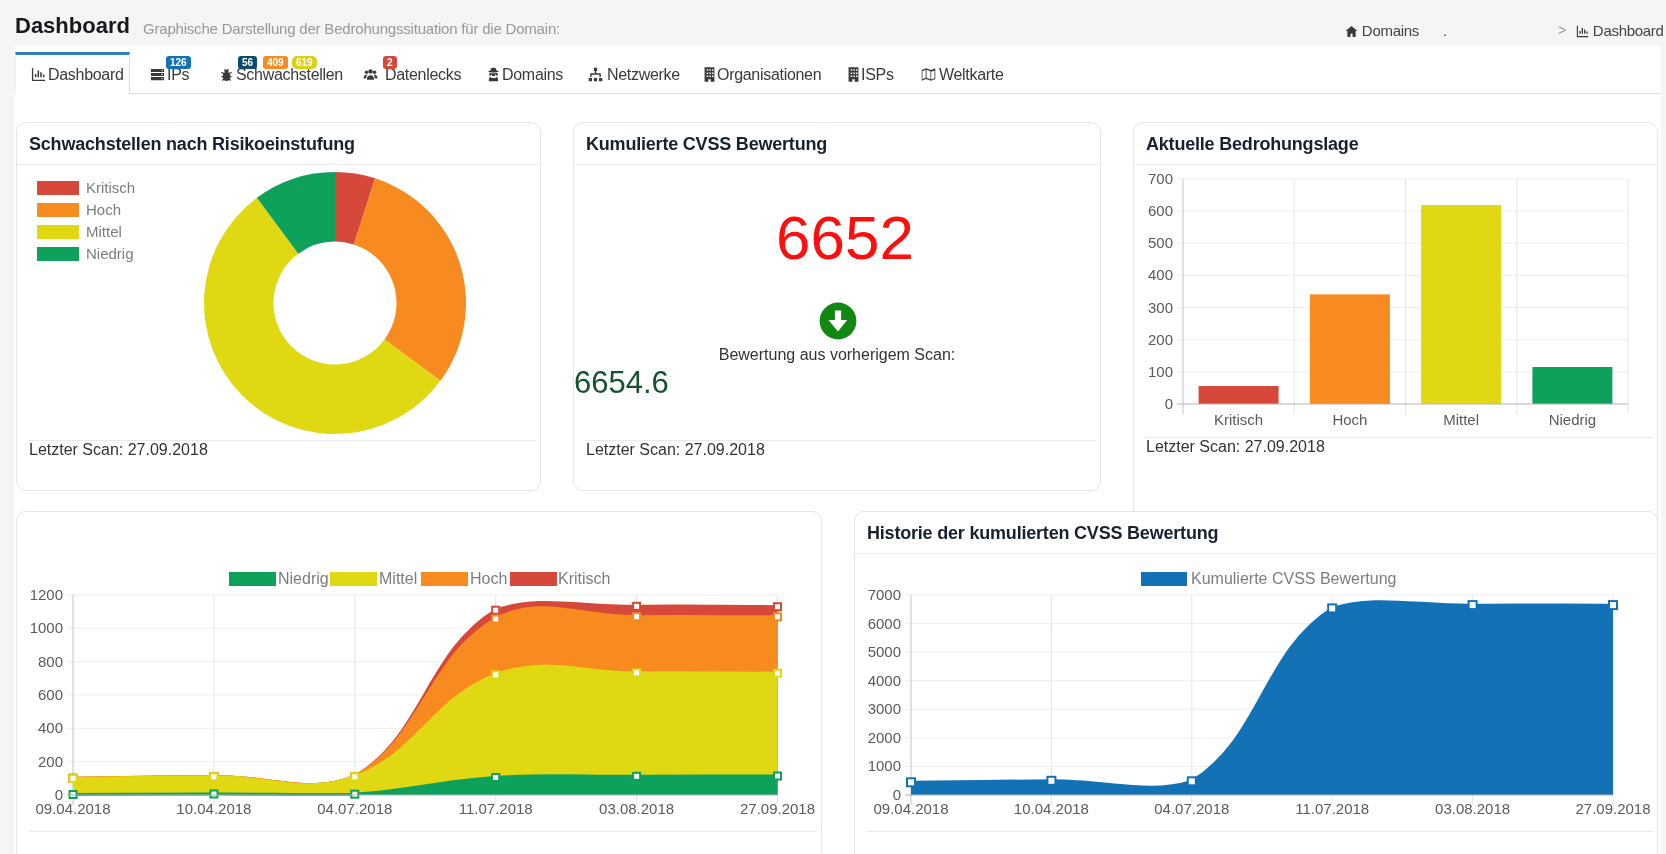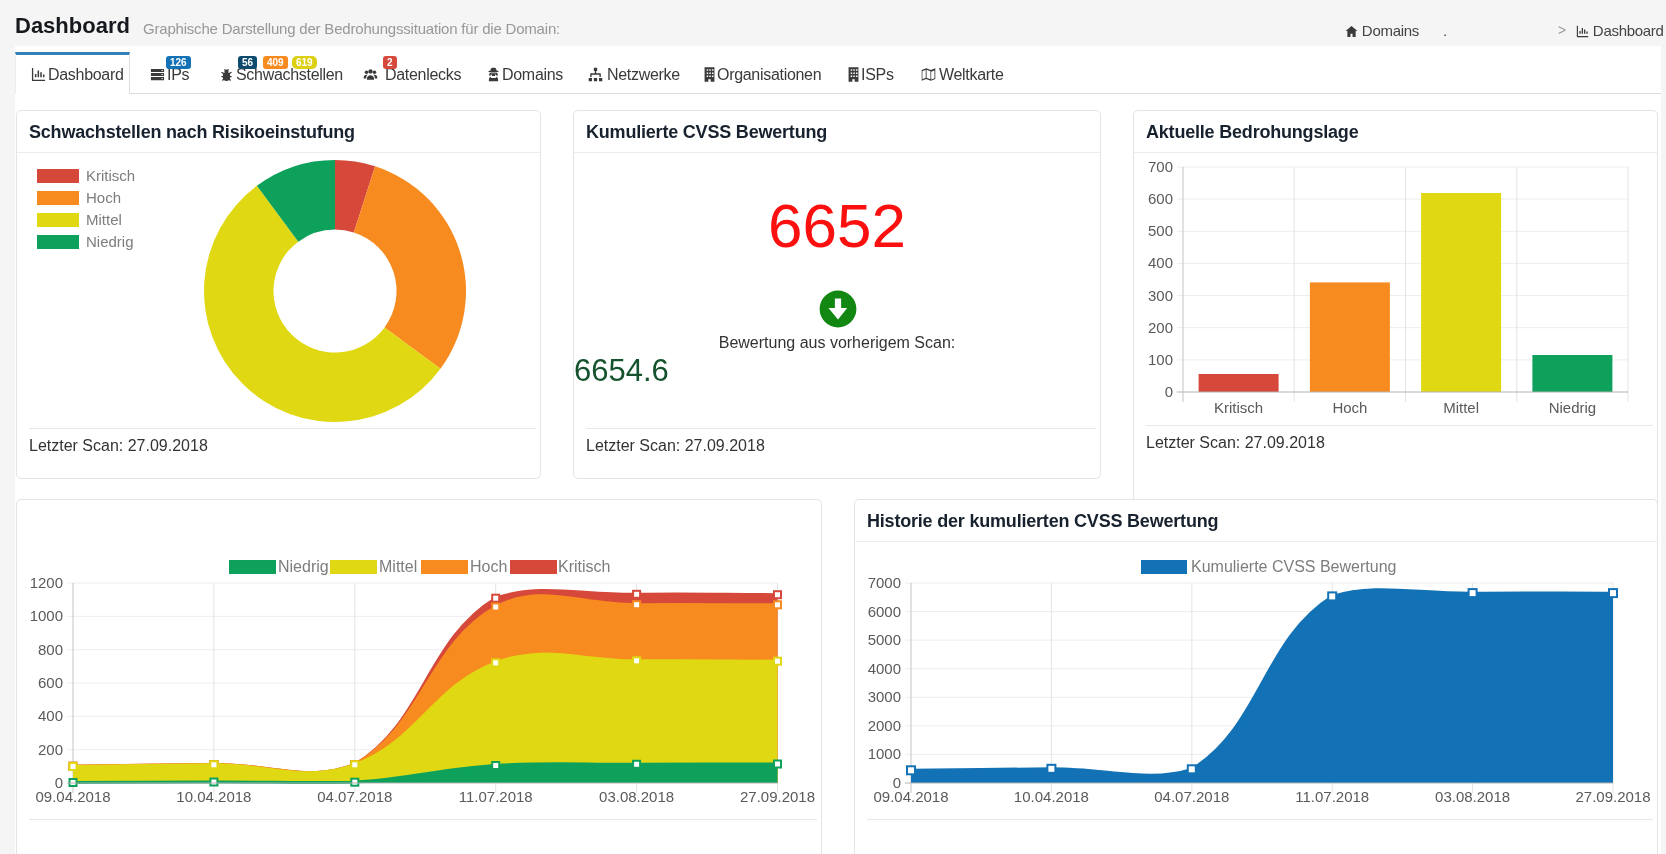--- a/index.html
+++ b/index.html
@@ -1,21 +1,21 @@
 <!DOCTYPE html>
 <html><head><meta charset="utf-8">
 <style>
 * { margin:0; padding:0; box-sizing:border-box; }
 body { font-family:"Liberation Sans",sans-serif; background:#f5f5f5; width:1666px; height:854px;
        position:relative; overflow:hidden; }
-.card { position:absolute; background:#fff; border:1px solid #e4e4e4; border-radius:5px; }
+.card { position:absolute; background:#fff; border:1px solid #e4e4e4; border-radius:10px;margin-top:12px; }
 .chead { position:absolute; left:0; right:0; top:0; height:42px; border-bottom:1px solid #ededed;
           font-size:18px; font-weight:bold; color:#18222e; letter-spacing:-0.2px; line-height:42px; padding-left:12px; }
 .cfoot { position:absolute; left:12px; right:4px; border-top:1px solid #e9e9e9;
-          font-size:16px; color:#333; padding-top:8px; }
+          font-size:16px; color:#333; }
 </style></head>
 <body>
 <div style="position:absolute;left:0;top:0;width:1666px;height:46px;background:#f5f5f5"></div>
 <div style="position:absolute;left:15px;top:46px;width:1646px;height:808px;background:#fff"></div>
 
 <div style="position:absolute;left:15px;top:13px;font-size:22px;font-weight:bold;color:#15181d">Dashboard</div>
 <div style="position:absolute;left:143px;top:20px;font-size:15px;letter-spacing:-0.2px;color:#989898">Graphische Darstellung der Bedrohungssituation für die Domain:</div>
 <div style="position:absolute;left:1345px;top:22px;font-size:15px;letter-spacing:-0.3px;color:#444;white-space:nowrap"><svg width="13" height="13" viewBox="0 0 512 512" style="vertical-align:-2px" fill="#3a3a3a">
       <path d="M256 40L24 240h70v232h120V344h84v128h120V240h70L256 40z"></path>
     </svg> Domains</div>
@@ -93,21 +93,21 @@
       <path d="M318.00 7.00 A131 131 0 0 1 358.10 13.29 L336.83 79.45 A61.5 61.5 0 0 0 318.00 76.50 Z" fill="#d6493a"></path>
       <path d="M358.10 13.29 A131 131 0 0 1 423.49 215.68 L367.52 174.47 A61.5 61.5 0 0 0 336.83 79.45 Z" fill="#f78b1f"></path>
       <path d="M423.49 215.68 A131 131 0 1 1 239.89 32.84 L281.33 88.63 A61.5 61.5 0 1 0 367.52 174.47 Z" fill="#e0d813"></path>
       <path d="M239.89 32.84 A131 131 0 0 1 318.00 7.00 L318.00 76.50 A61.5 61.5 0 0 0 281.33 88.63 Z" fill="#0da15b"></path>
     </svg>
   <div class="cfoot" style="top:317px">Letzter Scan: 27.09.2018</div>
 </div>
 
 <div class="card" style="left:573px;top:110px;width:528px;height:369px">
   <div class="chead">Kumulierte CVSS Bewertung</div>
-  <div style="position:absolute;left:0;width:100%;top:79px;text-align:center;font-size:62px;color:#fb0f0f">6652</div>
+  <div style="position:absolute;left:8px;width:100%;top:79px;text-align:center;font-size:62px;color:#fb0f0f">6652</div>
   <svg width="38" height="38" viewBox="0 0 512 512" style="position:absolute;left:245px;top:179px">
     <circle cx="256" cy="256" r="248" fill="#128712"></circle>
     <path d="M214 116h84v126h82L256 396 128 242h86V116z" fill="#fff"></path>
   </svg>
   <div style="position:absolute;left:0;width:100%;top:223px;text-align:center;font-size:16px;color:#333">Bewertung aus vorherigem Scan:</div>
   <div style="position:absolute;left:0;width:100%;top:242px;text-align:left;font-size:31px;color:#14532d">6654.6</div>
   <div class="cfoot" style="top:317px">Letzter Scan: 27.09.2018</div>
 </div>
 
 <div class="card" style="left:1133px;top:110px;width:525px;height:473px">

